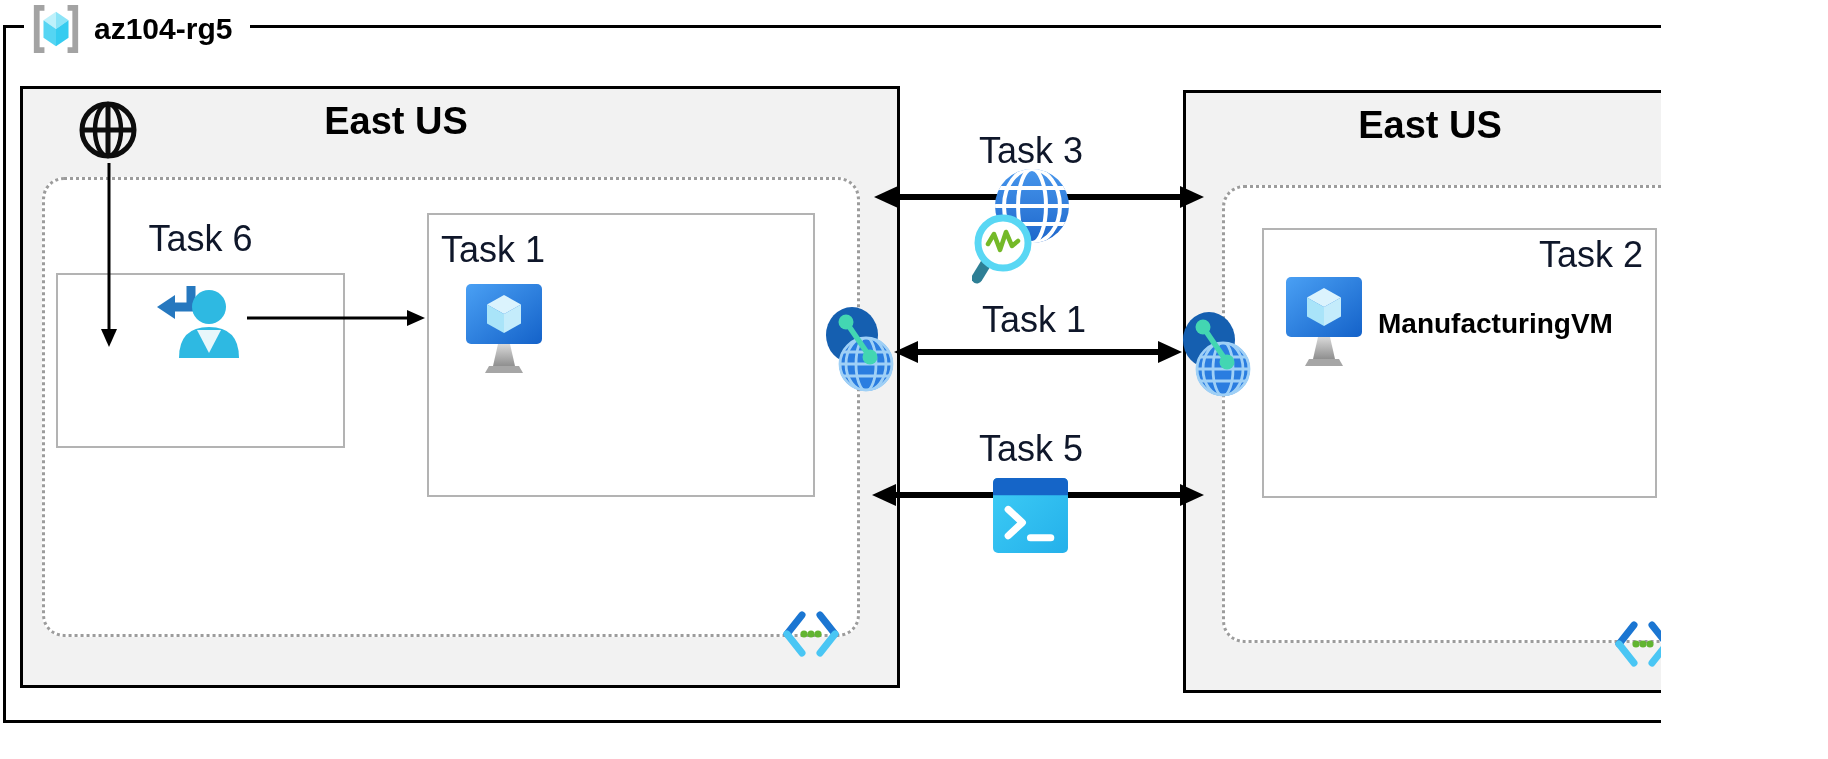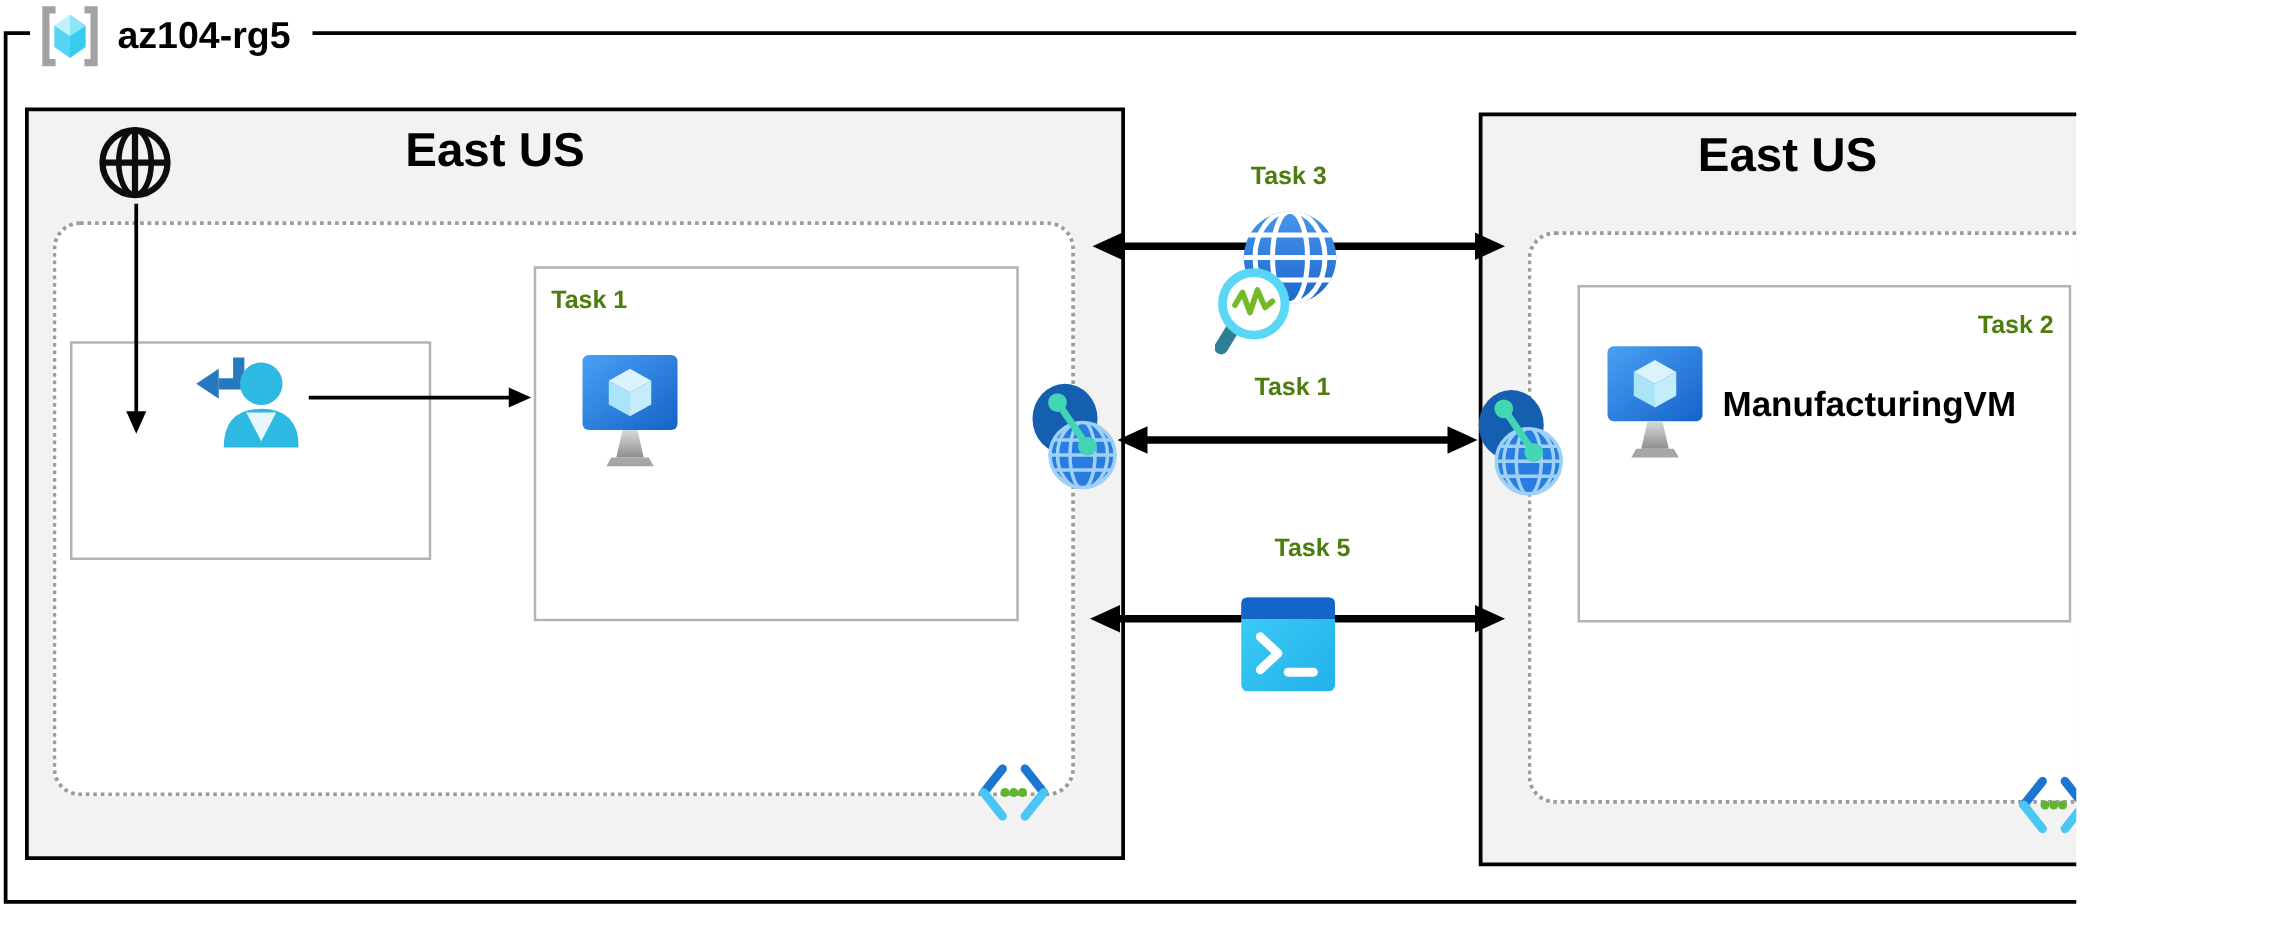--- a/index.html
+++ b/index.html
@@ -16,21 +16,21 @@
   .region{background:#f2f2f2;border:3px solid #000;box-sizing:border-box;z-index:1;}
   .region-left{left:20px;top:86px;width:880px;height:602px;}
   .region-right{left:1183px;top:90px;width:544px;height:603px;}
   .region-title{font-size:38px;font-weight:bold;text-align:center;z-index:4;}
   
   .vnet{background:#fff;border:3px dotted #9c9c9c;border-radius:22px;box-sizing:border-box;z-index:2;}
   .vnet-left{left:42px;top:177px;width:818px;height:460px;}
   .vnet-right{left:1222px;top:185px;width:465px;height:458px;}
   
   .node-box{background:#fff;border:2px solid #b3b3b3;box-sizing:border-box;z-index:3;}
-  .task-label{font-size:20px;font-weight:bold;color:#4d7c0f;z-index:4;white-space:nowrap;}
+  .task-label{font-size:36px;font-weight:normal;color:#0f172a;z-index:4;white-space:nowrap;}
   .center{text-align:center;}
   .name-line{font-size:25px;font-weight:bold;line-height:31px;z-index:4;}
   .subnet-line{font-size:27px;font-weight:bold;line-height:33px;z-index:4;}
   .vnet-line{font-size:26px;font-weight:bold;line-height:31px;z-index:4;}
   .vm-name{font-size:28px;font-weight:bold;z-index:4;white-space:nowrap;}
   .icon{z-index:4;}
   .icon-top{z-index:7;}
   .overlay{left:0;top:0;z-index:6;pointer-events:none;}
 </style>
 </head>
@@ -57,20 +57,21 @@
 
   <svg class="abs icon" style="left:76px;top:98px;" width="64" height="64" viewBox="0 0 64 64">
     <circle cx="32" cy="32" r="26" fill="none" stroke="#0d0d0d" stroke-width="5"></circle>
     <line x1="32" y1="6" x2="32" y2="58" stroke="#0d0d0d" stroke-width="5"></line>
     <line x1="6" y1="32" x2="58" y2="32" stroke="#0d0d0d" stroke-width="5"></line>
     <ellipse cx="32" cy="32" rx="13" ry="26" fill="none" stroke="#0d0d0d" stroke-width="4.5"></ellipse>
   </svg>
 
   <div class="abs vnet vnet-left"></div>
 
+  <div class="abs task-label center" style="left:56px;top:218px;width:289px;">Task 6</div>
   <div class="abs node-box" style="left:56px;top:273px;width:289px;height:175px;"></div>
   <svg class="abs icon" style="left:153px;top:280px;" width="86" height="82" viewBox="0 0 86 82">
     <path d="M38 6 V27 H22" fill="none" stroke="#2678bf" stroke-width="9"></path>
     <polygon points="22,15 22,39 4,27" fill="#2678bf"></polygon>
     <path d="M26 78 Q26 47 56 47 Q86 47 86 78 Z" fill="#2eb9e2"></path>
     <polygon points="44,50 68,50 56,73" fill="#e8f7fb"></polygon>
     <circle cx="56" cy="27" r="17" fill="#2eb9e2"></circle>
   </svg>
   <div class="abs center" style="left:56px;top:370px;width:289px;">
     <div class="name-line">Perimeter</div>
@@ -115,21 +116,21 @@
     <circle cx="29" cy="23" r="3.6" fill="#61b431"></circle>
     <circle cx="36" cy="23" r="3.6" fill="#61b431"></circle>
   </svg>
 
   <div class="abs region region-right"></div>
   <div class="abs region-title" style="left:1300px;top:104px;width:260px;">East US</div>
 
   <div class="abs vnet vnet-right"></div>
 
   <div class="abs node-box" style="left:1262px;top:228px;width:395px;height:270px;"></div>
-  <div class="abs task-label" style="left:1276px;top:234px;width:367px;text-align:right;margin-top:15px;">Task 2</div>
+  <div class="abs task-label" style="left:1276px;top:234px;width:367px;text-align:right;">Task 2</div>
   <svg class="abs icon" style="left:1285px;top:276px;" width="78" height="95" viewBox="0 0 78 95">
     <defs>
       <linearGradient id="vmblue2" x1="0" y1="0" x2="1" y2="1">
         <stop offset="0" stop-color="#4aa0f4"></stop>
           <stop offset="1" stop-color="#1462c9"></stop>
       </linearGradient>
       <linearGradient id="stand2" x1="0" y1="0" x2="0" y2="1">
         <stop offset="0" stop-color="#d9d9d9"></stop>
           <stop offset="1" stop-color="#8f8f8f"></stop>
       </linearGradient>
@@ -156,21 +157,21 @@
     <line x1="5" y1="23" x2="20" y2="42" stroke="#4ac6f4" stroke-width="7" stroke-linecap="round"></line>
     <line x1="38" y1="4" x2="53" y2="23" stroke="#1b76d2" stroke-width="7" stroke-linecap="round"></line>
     <line x1="53" y1="23" x2="38" y2="42" stroke="#4ac6f4" stroke-width="7" stroke-linecap="round"></line>
     <circle cx="22" cy="23" r="3.6" fill="#61b431"></circle>
     <circle cx="29" cy="23" r="3.6" fill="#61b431"></circle>
     <circle cx="36" cy="23" r="3.6" fill="#61b431"></circle>
   </svg>
 
   <div class="abs task-label center" style="left:931px;top:130px;width:200px;">Task 3</div>
   <div class="abs task-label center" style="left:934px;top:299px;width:200px;">Task 1</div>
-  <div class="abs task-label center" style="left:950px;top:428px;width:200px;">Task 5</div>
+  <div class="abs task-label center" style="left:931px;top:428px;width:200px;">Task 5</div>
 
   <svg class="abs overlay" width="1828" height="759" viewBox="0 0 1828 759">
     <g stroke="#000" fill="#000">
 
       <line x1="109" y1="163" x2="109" y2="331" stroke-width="3"></line>
       <polygon points="109,347 101,329 117,329" stroke="none"></polygon>
 
       <line x1="247" y1="318" x2="409" y2="318" stroke-width="3"></line>
       <polygon points="425,318 407,310 407,326" stroke="none"></polygon>
 

